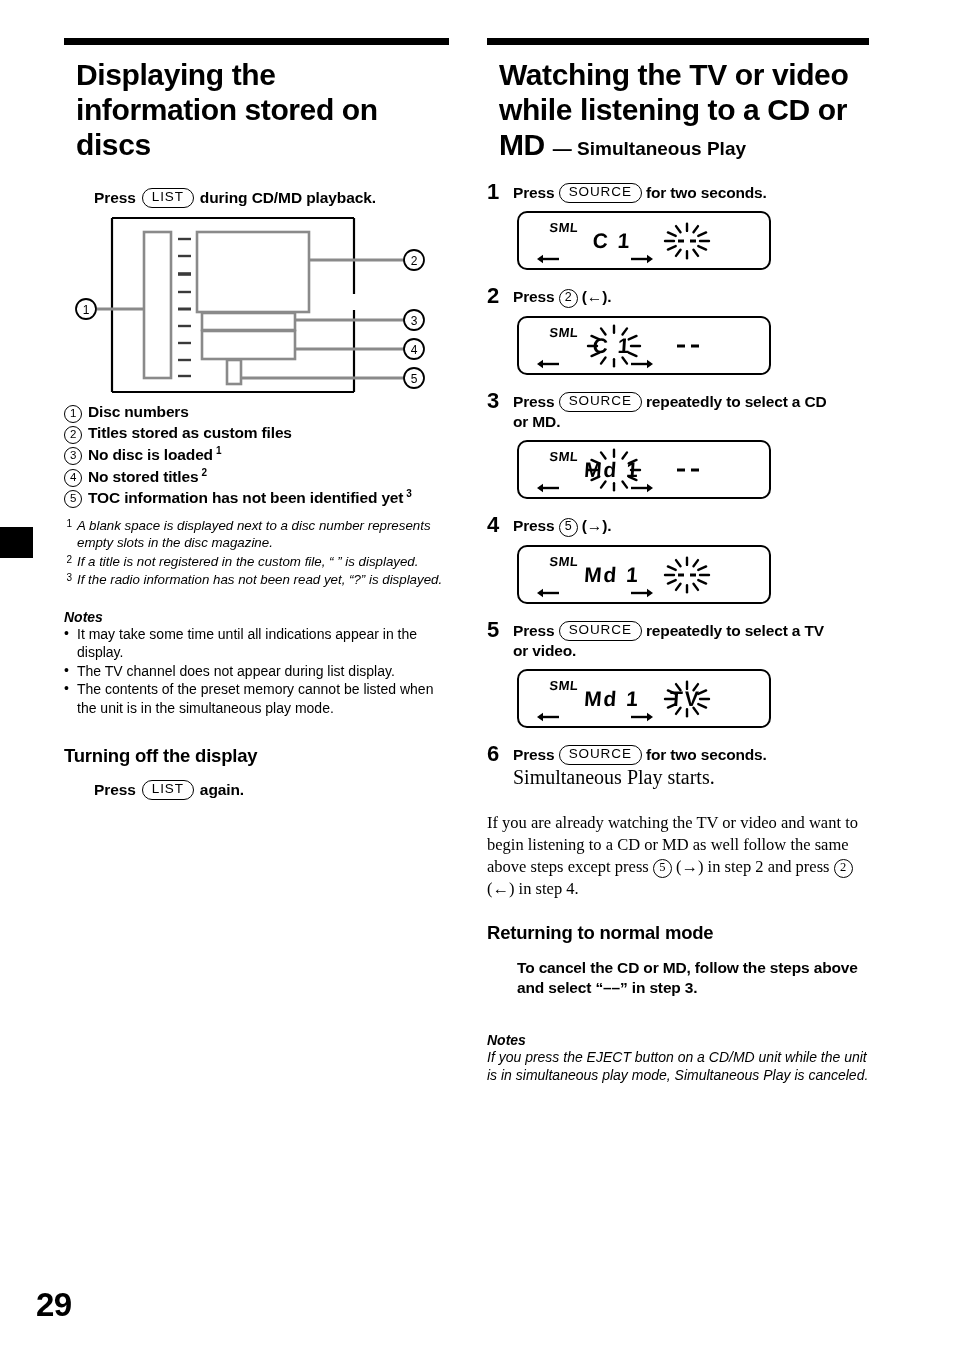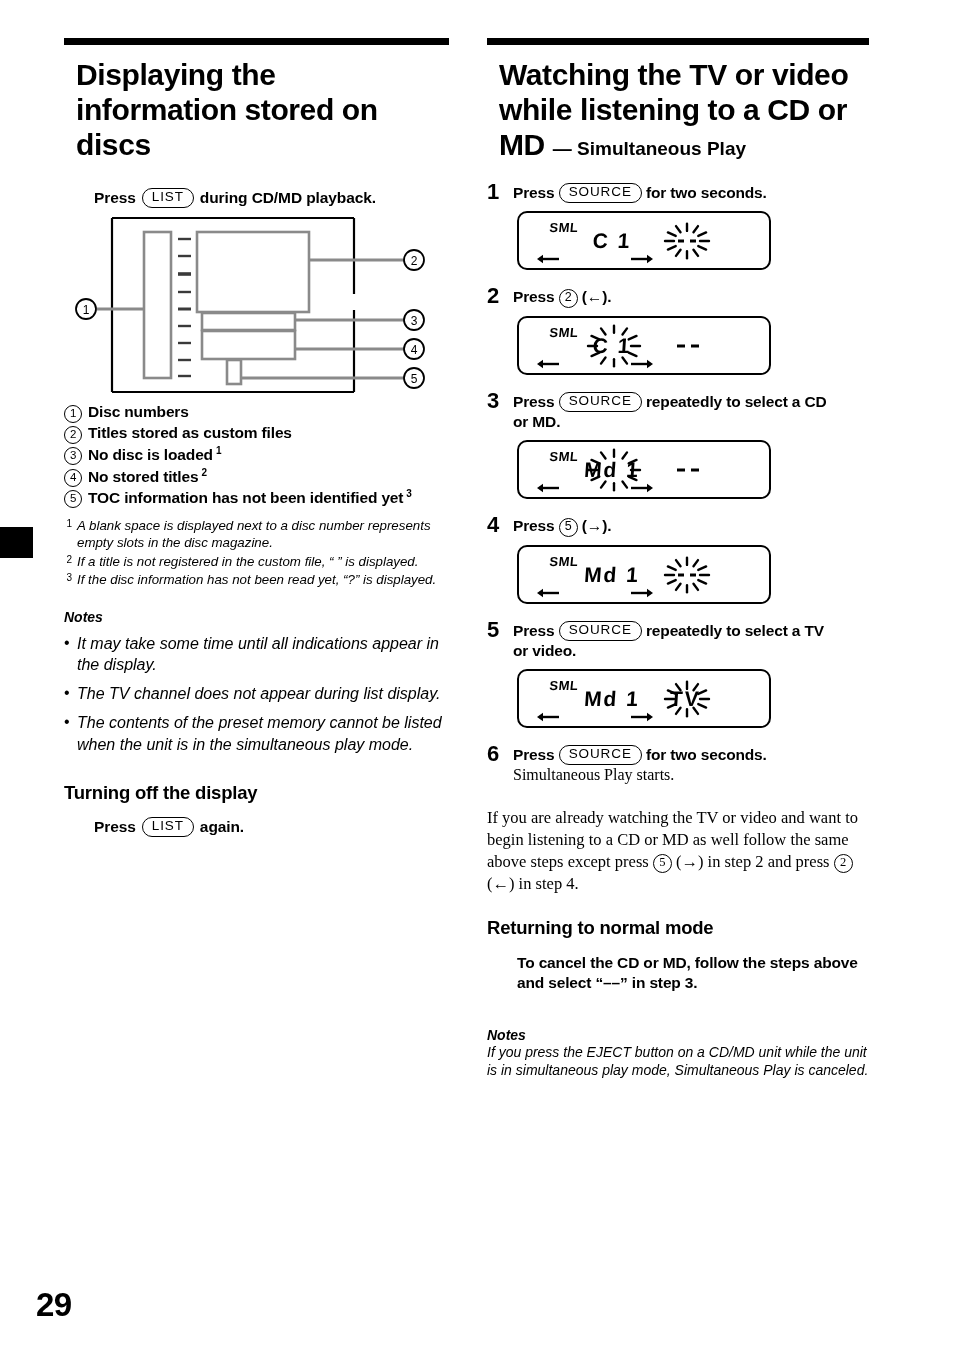--- a/index.html
+++ b/index.html
@@ -101,27 +101,25 @@
   .fn-sup {
     font-style: normal;
     font-size: 10px;
     line-height: 1;
     padding-top: 2px;
     min-width: 8px;
     text-align: right;
   }
   .bullets { margin: 0; padding: 0; list-style: none; }
   .bullets li {
-    font-style: italic;
-    font-size: 16px;
+    font-size: 14px;
     line-height: 1.33;
     padding-left: 13px;
     position: relative;
     margin-bottom: 0px;
-    margin-top: 8px;
   }
   .bullets li:before {
     content: "\2022";
     position: absolute;
     left: 0;
     top: -1px;
     font-style: normal;
   }
 
   
@@ -204,21 +202,21 @@
     font-weight: bold;
     font-size: 15.5px;
     line-height: 1.28;
     letter-spacing: -0.15px;
     flex: 1 1 auto;
     padding-top: 3px;
   }
   .step-sub {
     font-family: "Liberation Serif", serif;
     font-weight: normal;
-    font-size: 16px;
+    font-size: 20px;
     letter-spacing: 0;
   }
 
   
   .lcd-wrap { margin: 8px 0 0 30px; }
   .lcd {
     width: 250px;
     height: 55px;
     border: 2.2px solid #000;
     border-radius: 10px;
@@ -350,21 +348,21 @@
         <div class="fn-item">
           <span class="fn-sup">1</span>
           <span>A blank space is displayed next to a disc number represents empty slots in the disc magazine.</span>
         </div>
         <div class="fn-item">
           <span class="fn-sup">2</span>
           <span>If a title is not registered in the custom file, “            ” is displayed.</span>
         </div>
         <div class="fn-item">
           <span class="fn-sup">3</span>
-          <span>If the disc information has not been read yet, “?” is displayed.</span>
+          <span>If the radio information has not been read yet, “?” is displayed.</span>
         </div>
       </div>
 
     <div style="margin-top:20px;">
       <div class="notes-head">Notes</div>
       <ul class="bullets" id="left-notes">
           <li>It may take some time until all indications appear in the display.</li>
           <li>The TV channel does not appear during list display.</li>
           <li>The contents of the preset memory cannot be listed when the unit is in the simultaneous play mode.</li>
         </ul>

